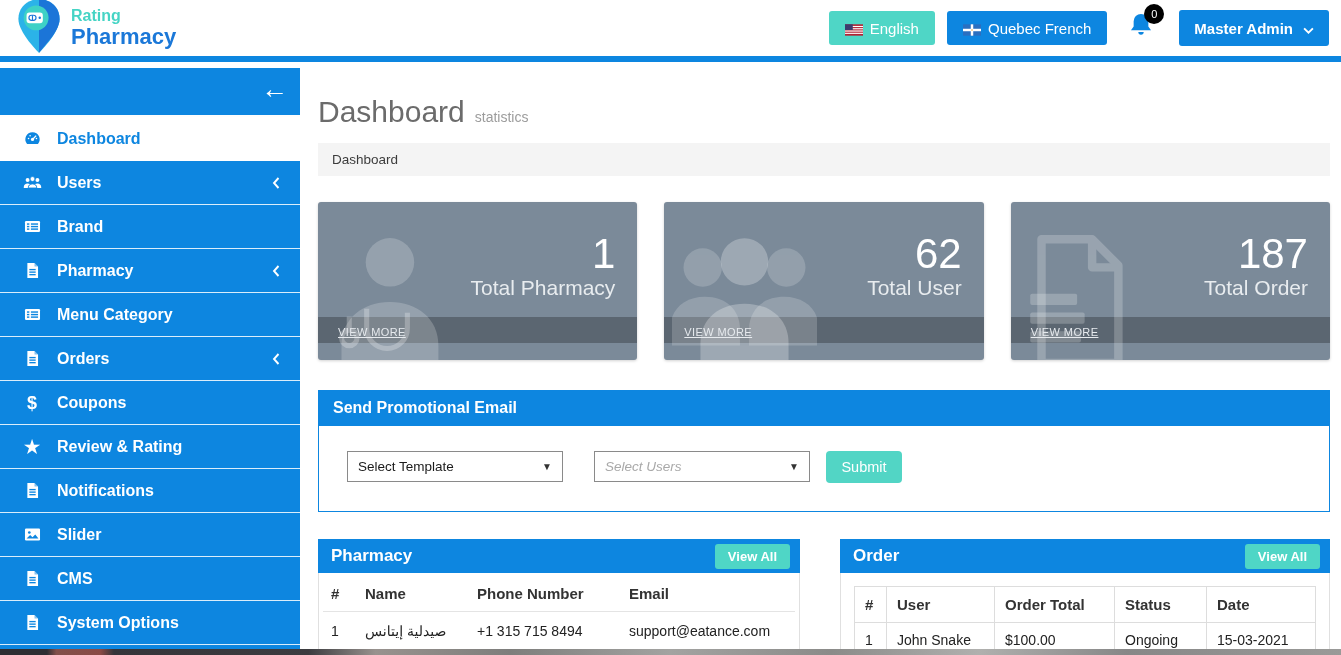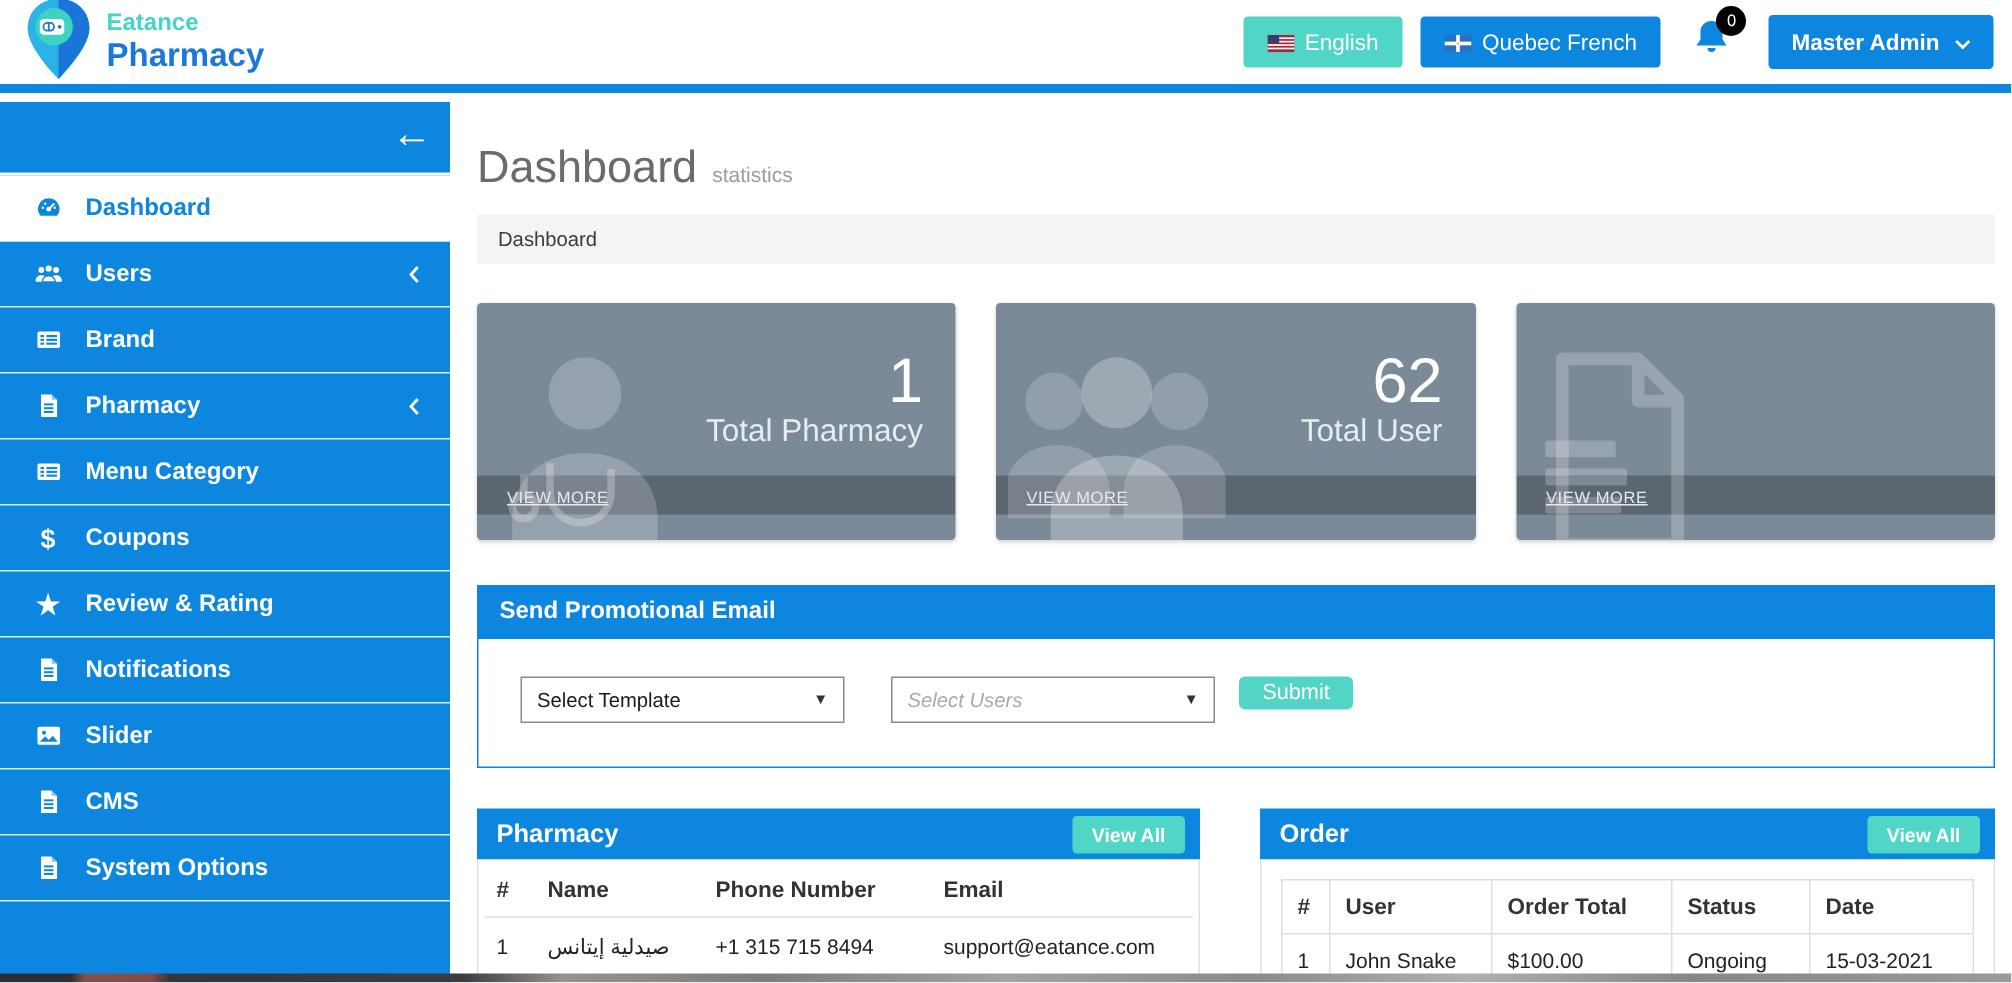--- a/index.html
+++ b/index.html
@@ -71,21 +71,21 @@
   .promo-header { height:36px; line-height:36px; padding-left:15px; font-size:16px; }
   .promo-body { position:relative; height:86px; background:#fff; border:1px solid #0d86e0; border-top:none; }
   .select-box { position:absolute; top:25px; width:216px; height:31px; border:1px solid #8a8a8a;
                 background:#fff; display:flex; align-items:center; justify-content:space-between;
                 padding:0 10px; cursor:pointer; }
   .select-box .sel-text { font-size:13.5px; color:#1a1a1a; }
   .select-box.placeholder .sel-text { color:#a9a9a9; font-style:italic; }
   .sel-caret { font-size:10px; color:#333; }
   .sel-template { left:28px; }
   .sel-users { left:275px; }
-  .submit-btn { position:absolute; left:507px; top:25px; width:76px; height:22px;
+  .submit-btn { position:absolute; left:507px; top:25px; width:76px; height:32px;
                 background:#52d5c5; color:#fff; border:none; border-radius:4px;
                 font-size:14.5px; font-family:"Liberation Sans", sans-serif; cursor:pointer; }
 
   
   .tables-row { margin-top:27px; display:flex; }
   .panel { background:#fff; }
   .panel-pharmacy { width:482px; }
   .panel-order { width:490px; margin-left:40px; }
   .tbl-header { height:34px; display:flex; align-items:center; justify-content:space-between;
                 padding:0 10px 0 13px; }
@@ -129,21 +129,21 @@
           <path d="M24 1C11.3 1 2.5 10 2.5 21.6 2.5 36 24 57 24 57s21.5-21 21.5-35.4C45.5 10 36.7 1 24 1z" fill="#2bb3e8"></path>
           <path d="M24 1c12.7 0 21.5 9 21.5 20.6 0 7.2-5.4 15.8-10.8 22.4L24 57V1z" fill="#1b75d8"></path>
           <circle cx="21" cy="20.5" r="13" fill="#3ed1c6"></circle>
           <rect x="11" y="15" width="17" height="11" rx="3" fill="#ffffff"></rect>
           <rect x="13.5" y="17.8" width="7.4" height="5.4" rx="2.7" fill="none" stroke="#1b75d8" stroke-width="1.2"></rect>
           <line x1="17.2" y1="17.8" x2="17.2" y2="23.2" stroke="#1b75d8" stroke-width="1.2"></line>
           <circle cx="24.8" cy="20.5" r="1.3" fill="#1b75d8"></circle>
         </svg>
       </span>
       <span class="brand-text">
-        <span class="brand-line1">Eatance</span>
+        <span class="brand-line1">Rating</span>
         <span class="brand-line2">Pharmacy</span>
       </span>
     </div>
 
     <div class="header-right">
       <button class="hbtn btn-en">
         <span class="flag">
           <svg width="18" height="12" viewBox="0 0 19 12">
             <rect width="19" height="12" fill="#b22234"></rect>
             <g fill="#fff">
@@ -270,20 +270,37 @@
             <rect x="10" y="8" width="9" height="1.8" fill="var(--icbg)"></rect>
           <rect x="5" y="11.2" width="3" height="1.8" fill="var(--icbg)"></rect>
             <rect x="10" y="11.2" width="9" height="1.8" fill="var(--icbg)"></rect>
           <rect x="5" y="14.4" width="3" height="1.8" fill="var(--icbg)"></rect>
             <rect x="10" y="14.4" width="9" height="1.8" fill="var(--icbg)"></rect>
         </svg>
       </span>
       <span class="side-label">Menu Category</span>
     </div>
 
+    <div class="side-item">
+      <span class="side-icon">
+        <svg viewBox="0 0 24 24">
+          <path fill="currentColor" d="M5.5 2.5h9l4.5 4.5v14.5H5.5z"></path>
+          <path fill="var(--icbg)" d="M14.5 2.5l4.5 4.5h-4.5z" opacity="0.5"></path>
+          <rect x="8" y="10" width="8" height="1.7" fill="var(--icbg)"></rect>
+          <rect x="8" y="13.2" width="8" height="1.7" fill="var(--icbg)"></rect>
+          <rect x="8" y="16.4" width="8" height="1.7" fill="var(--icbg)"></rect>
+        </svg>
+      </span>
+      <span class="side-label">Orders</span>
+      <span class="side-chev">
+        <svg viewBox="0 0 8 12" width="8" height="12">
+            <path d="M6.5 1 2 6l4.5 5" stroke="currentColor" stroke-width="1.9" fill="none"></path>
+          </svg>
+      </span>
+    </div>
 
     <div class="side-item">
       <span class="side-icon glyph-icon">$</span>
       <span class="side-label">Coupons</span>
     </div>
 
     <div class="side-item">
       <span class="side-icon glyph-icon">★</span>
       <span class="side-label">Review &amp; Rating</span>
     </div>
@@ -404,20 +421,24 @@
               <path d="M12 4h27l14 14v52H12z"></path>
               <path d="M39 4v15h14"></path>
             </g>
             <g opacity="0.22" fill="#fff">
               <rect x="6" y="33" width="25" height="6" rx="1"></rect>
               <rect x="6" y="43" width="29" height="6" rx="1"></rect>
               <rect x="6" y="53" width="27" height="6" rx="1"></rect>
             </g>
           </svg>
         </span>
+        <div class="card-text">
+          <div class="card-value">187</div>
+          <div class="card-label">Total Order</div>
+        </div>
         <div class="card-band"></div>
         <span class="card-viewmore">VIEW MORE</span>
       </div>
     </div>
 
     <section class="promo">
       <div class="panel-header-blue promo-header">
         <span>Send Promotional Email</span>
       </div>
       <div class="promo-body">

